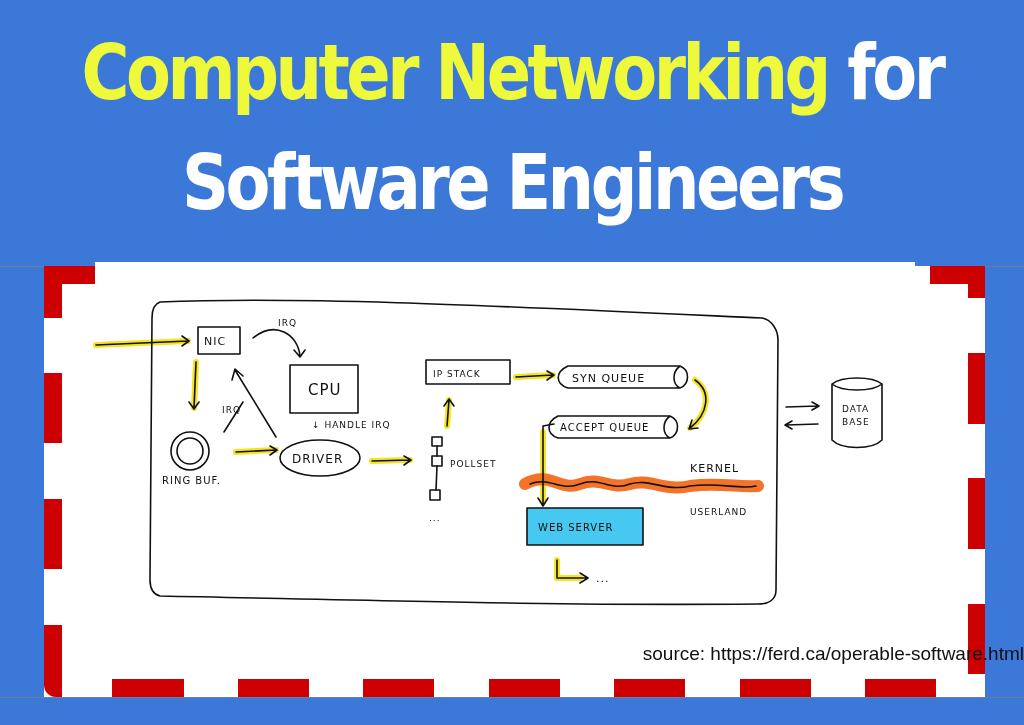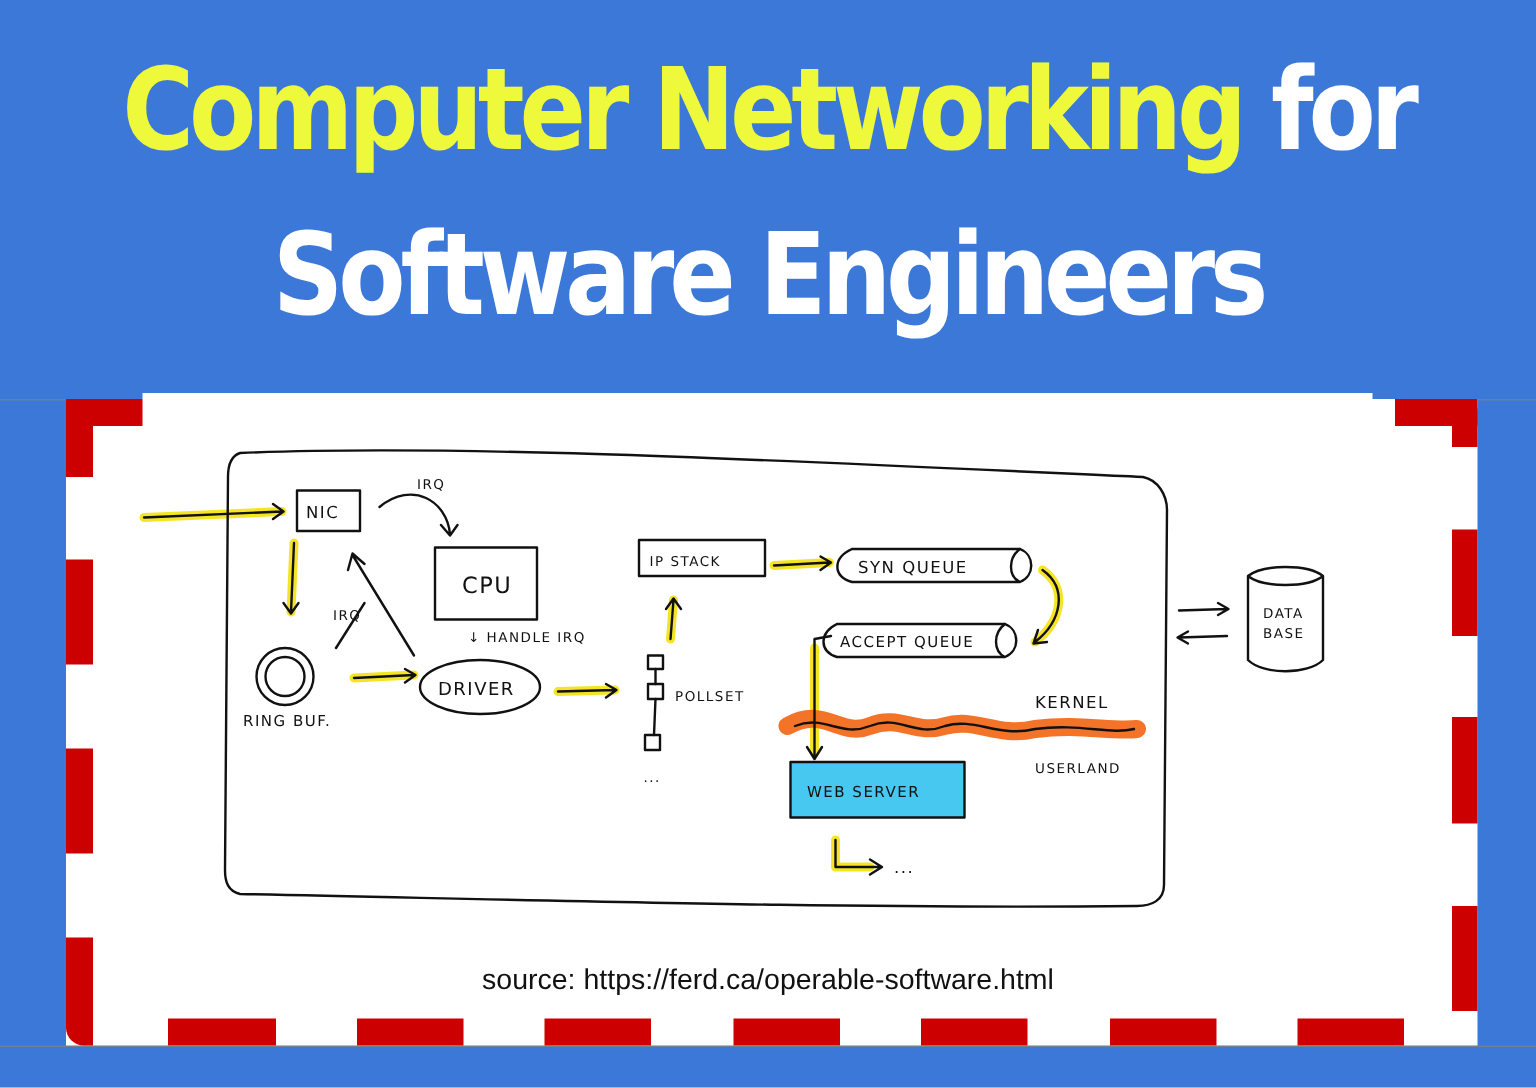--- a/index.html
+++ b/index.html
@@ -7,21 +7,21 @@
   .title { position:absolute; left:0; width:1024px; text-align:center; font-family:"DejaVu Sans", sans-serif; font-weight:bold; font-size:76px; letter-spacing:-4px; transform:scaleX(0.86); transform-origin:center; }
   .t1 { top:28px; }
   .t2 { top:138px; color:#ffffff; }
   .yellow { color:#eef93c; }
   .white { color:#ffffff; }
   .rule { position:absolute; left:0; width:1024px; height:1px; background:#6f7f95; }
   .panel { position:absolute; left:44px; top:266px; width:941px; height:431px; background:#ffffff; }
   .panel-top-notch { position:absolute; left:95px; top:262px; width:820px; height:6px; background:#ffffff; }
   .dash { position:absolute; background:#cc0000; }
   .diagram { position:absolute; left:80px; top:280px; width:860px; height:340px; }
-  .source { position:absolute; left:0; top:643px; width:1024px; text-align:center; font-size:19px; color:#111; font-family:"Liberation Sans", sans-serif; }
+  .source { position:absolute; left:0; top:643px; width:1024px; text-align:right; font-size:19px; color:#111; font-family:"Liberation Sans", sans-serif; }
   .sk { font-family:"DejaVu Sans", sans-serif; font-size:11px; fill:#111; letter-spacing:1px; }
 </style>
 </head>
 <body>
 
 <div class="title t1">
   <span class="yellow">Computer Networking</span><span class="white"> for</span>
 </div>
 <div class="title t2">Software Engineers</div>
 

